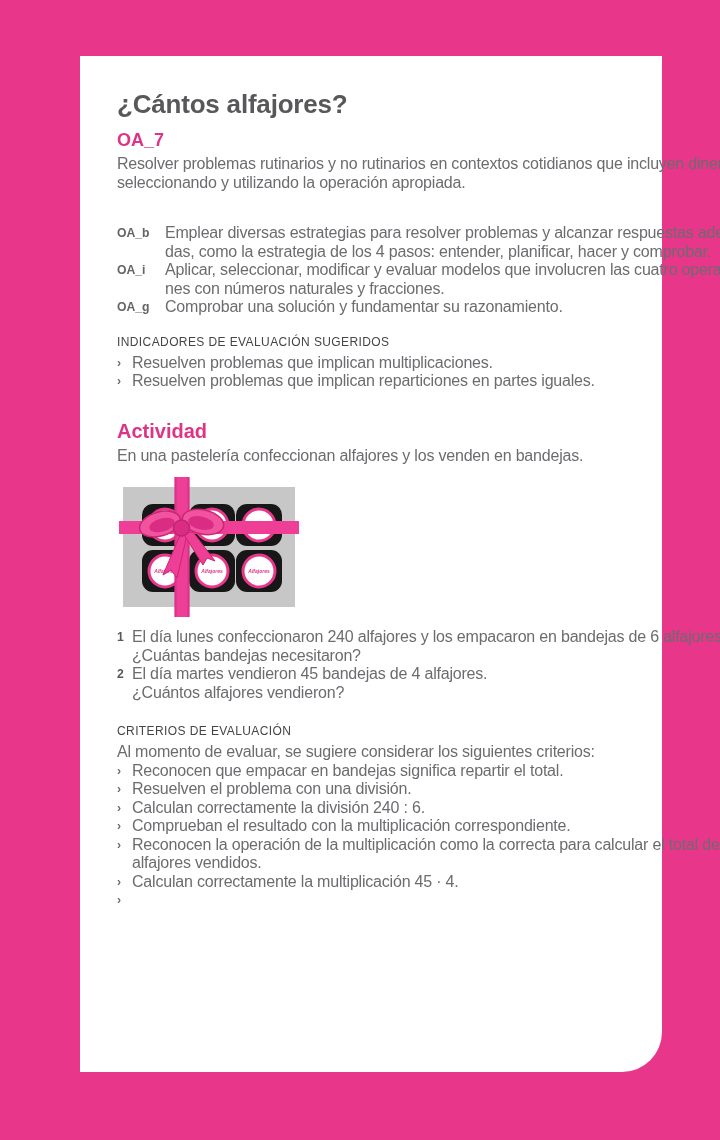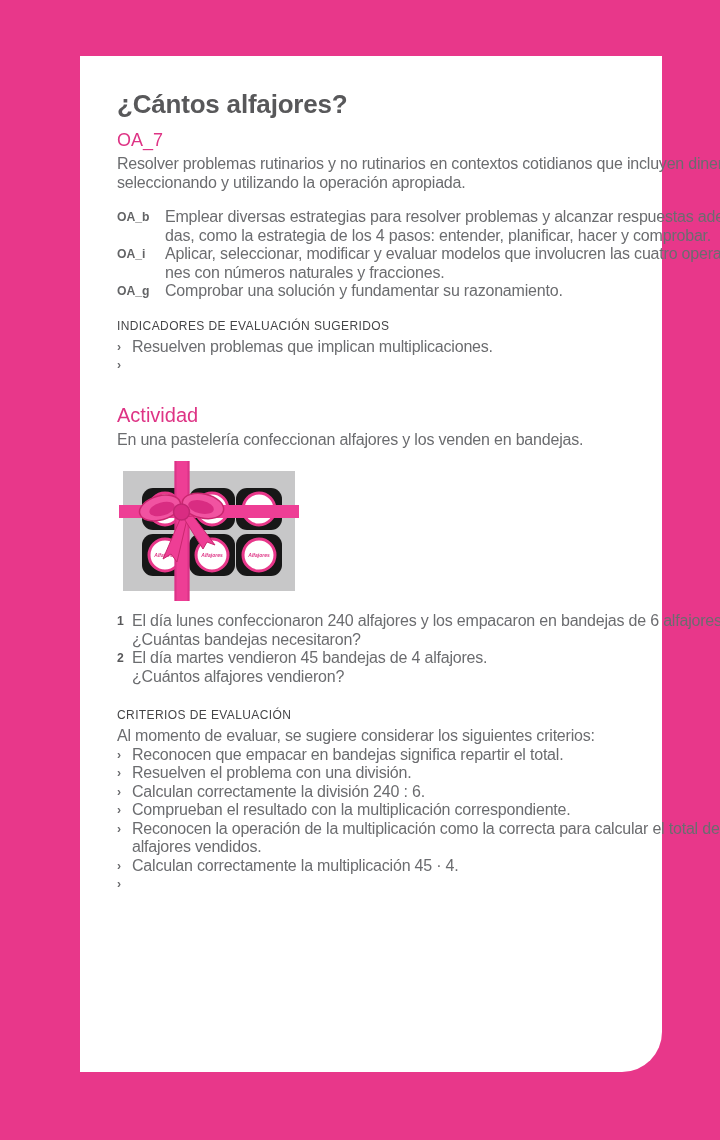--- a/index.html
+++ b/index.html
@@ -22,33 +22,33 @@
   .page-title {
     margin: 3px 0 10px 0;
     font-size: 26px;
     font-weight: bold;
     color: #58585A;
     letter-spacing: -0.2px;
   }
   .pink-heading {
     margin: 0 0 4px 0;
     font-size: 18px;
-    font-weight: normal;
+    font-weight: bold;
     color: #DE3485;
   }
   .pink-heading.large { font-size: 20px; margin-top: 0; }
   .body-text, .lines, .bullet-text, .prob-text {
     font-size: 16px;
     line-height: 18.5px;
     color: #6B6C6F;
     letter-spacing: -0.2px;
     white-space: pre;
     margin: 0;
   }
-  .oa-list { margin-top: 16px; }
+  .oa-list { margin-top: 32px; }
   .oa-row { display: flex; }
   .oa-code {
     width: 48px; flex: 0 0 48px;
     font-size: 12.2px; line-height: 18.5px;
     font-weight: bold; color: #636466;
   }
   .section-header {
     margin: 0 0 5px 0;
     font-size: 12px;
     font-weight: normal;
@@ -105,20 +105,21 @@
   </div>
 
   <div class="ind-section">
     <h3 class="section-header">INDICADORES DE EVALUACIÓN SUGERIDOS</h3>
     <div class="bullet-row">
       <span class="bullet-glyph">›</span>
       <span class="bullet-text">Resuelven problemas que implican multiplicaciones.</span>
     </div>
     <div class="bullet-row">
       <span class="bullet-glyph">›</span>
+      <span class="bullet-text">Resuelven problemas que implican reparticiones en partes iguales.</span>
     </div>
   </div>
 
   <div class="actividad-section">
     <h2 class="pink-heading large">Actividad</h2>
     <p class="body-text">En una pastelería confeccionan alfajores y los venden en bandejas.</p>
 
     <div class="photo">
       <svg width="180" height="140" viewBox="0 0 180 140" xmlns="http://www.w3.org/2000/svg">
 

